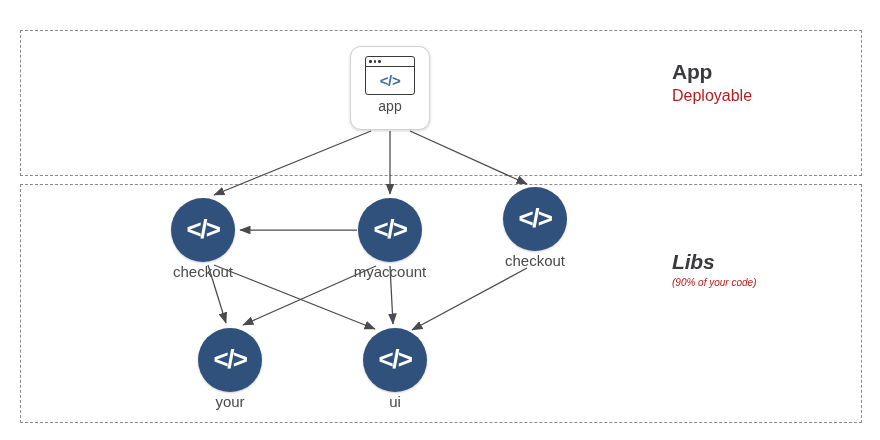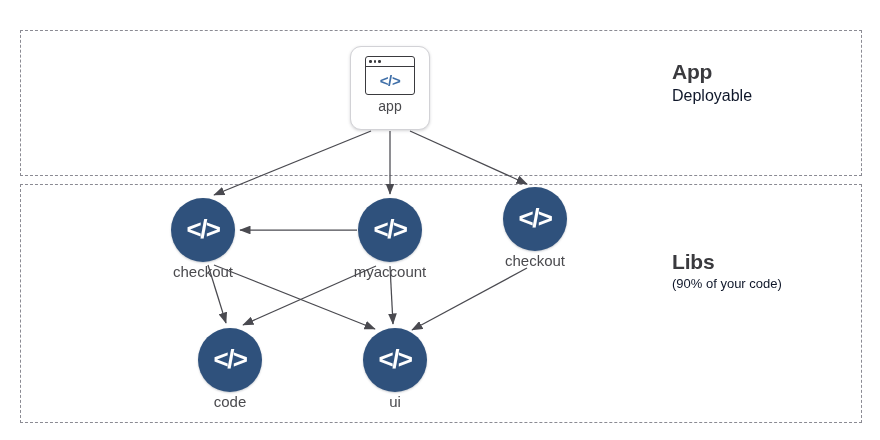--- a/index.html
+++ b/index.html
@@ -47,27 +47,27 @@
     font-size: 21px;
     font-weight: bold;
     letter-spacing: -0.2px;
     color: #3a3a3e;
     line-height: 1.15;
   }
   .group-caption .caption-sub {
     display: block;
     font-size: 16px;
     font-weight: normal;
-    color: #0f172a;
+    color: #b91c1c;
     line-height: 1.3;
     margin-top: 2px;
   }
   #caption-app  { left: 672px; top: 60px; }
-  #caption-libs { left: 672px; top: 250px; }
-  #caption-libs .caption-sub { font-size: 13px; }
+  #caption-libs { left: 672px; top: 250px; font-style: italic; }
+  #caption-libs .caption-sub { font-size: 10px; }
 
   
   #node-app {
     position: absolute;
     left: 350px;
     top: 46px;
     width: 80px;
     height: 84px;
     border: 1px solid #d2d2d6;
     border-radius: 11px;
@@ -239,21 +239,21 @@
     <div class="lib-circle">
       <span class="code-glyph">&lt;/&gt;</span>
     </div>
     <div class="lib-label">checkout</div>
   </div>
 
   <div class="lib-node" id="node-auth">
     <div class="lib-circle">
       <span class="code-glyph">&lt;/&gt;</span>
     </div>
-    <div class="lib-label">code</div>
+    <div class="lib-label">your</div>
   </div>
 
   <div class="lib-node" id="node-ui">
     <div class="lib-circle">
       <span class="code-glyph">&lt;/&gt;</span>
     </div>
     <div class="lib-label">ui</div>
   </div>
 
 </div>

